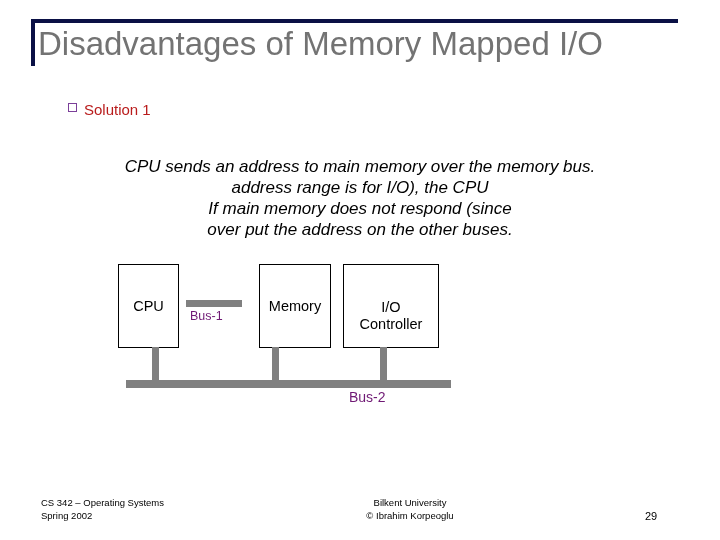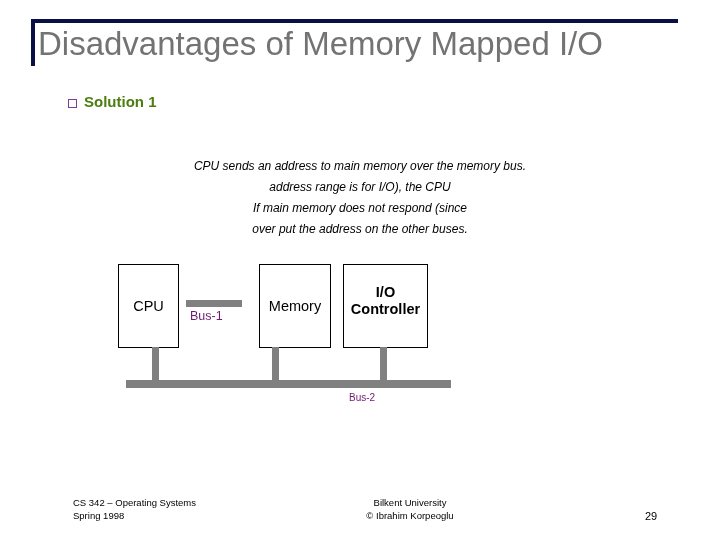--- a/index.html
+++ b/index.html
@@ -60,36 +60,35 @@
     width: 9px;
     height: 9px;
     border: 1.6px solid #7b3f99;
     box-sizing: border-box;
     background: #ffffff;
     margin-right: 7px;
     flex: none;
     margin-top: 9px;
   }
   #bullet-label {
-    color: #4d7c0f;
+    color: #b91c1c;
     font-size: 15px;
     line-height: 18px;
-    margin-top: 7px;
-    font-weight: bold;
+    margin-top: 15px;
   }
 
   
   #body-paragraph {
     position: absolute;
     left: 110px;
     top: 156px;
     width: 500px;
     text-align: center;
     font-style: italic;
-    font-size: 12px;
+    font-size: 17px;
     line-height: 21px;
     color: #000000;
   }
   #body-paragraph .bodyline {
     display: block;
     white-space: nowrap;
   }
 
   
   #diagram {
@@ -123,42 +122,42 @@
     position: absolute;
     color: #701a75;
     font-size: 12.5px;
     line-height: 15px;
     pointer-events: auto;
   }
 
   
   #box-cpu      { left: 118px; top: 264px; width: 61px;  height: 84px; }
   #box-memory   { left: 240px; top: 264px; width: 72px;  height: 84px; margin-left: 19px; }
-  #box-iocontroller { left: 343px; top: 264px; width: 85px; height: 84px;
-                      align-items: flex-start; padding-top: 19px; font-weight: bold; }
+  #box-iocontroller { left: 343px; top: 264px; width: 96px; height: 84px;
+                      align-items: center; padding-top: 19px; }
 
   
   #bus1-link   { left: 186px; top: 300px; width: 56px; height: 7px; }
   #bus1-label  { left: 190px; top: 309px; }
 
   
   #bus2-bar    { left: 126px; top: 380px; width: 325px; height: 8px; }
   #stub-cpu    { left: 152px; top: 347px; width: 7px; height: 34px; }
   #stub-memory { left: 272px; top: 347px; width: 7px; height: 34px; }
   #stub-io     { left: 380px; top: 347px; width: 7px; height: 34px; }
-  #bus2-label  { left: 349px; top: 390px; font-size: 10px; }
+  #bus2-label  { left: 349px; top: 390px; font-size: 14px; }
 
   
   .footer-block {
     position: absolute;
     font-size: 9.5px;
     line-height: 13px;
     color: #000000;
   }
-  #footer-left   { left: 41px;  top: 496px; text-align: left; margin-left: 32px; }
+  #footer-left   { left: 41px;  top: 496px; text-align: left; }
   #footer-center { left: 305px; top: 496px; width: 210px; text-align: center; }
   #footer-page   { left: 645px; top: 510px; width: 40px; text-align: left; font-size: 11px; }
   .footer-block span { display: block; }
 </style>
 </head>
 <body>
 
 <div id="slide">
 
   <div id="title-rule-top"></div>
@@ -199,21 +198,21 @@
     <div class="bus-seg" id="stub-cpu"></div>
     <div class="bus-seg" id="stub-memory"></div>
     <div class="bus-seg" id="stub-io"></div>
     <div class="bus-seg" id="bus2-bar"></div>
     <div class="bus-label" id="bus2-label">Bus-2</div>
 
   </div>
 
   <div class="footer-block" id="footer-left">
     <span>CS 342 – Operating Systems</span>
-    <span>Spring 1998</span>
+    <span>Spring 2002</span>
   </div>
 
   <div class="footer-block" id="footer-center">
     <span>Bilkent University</span>
     <span>© Ibrahim Korpeoglu</span>
   </div>
 
   <div class="footer-block" id="footer-page">29</div>
 
 </div>

